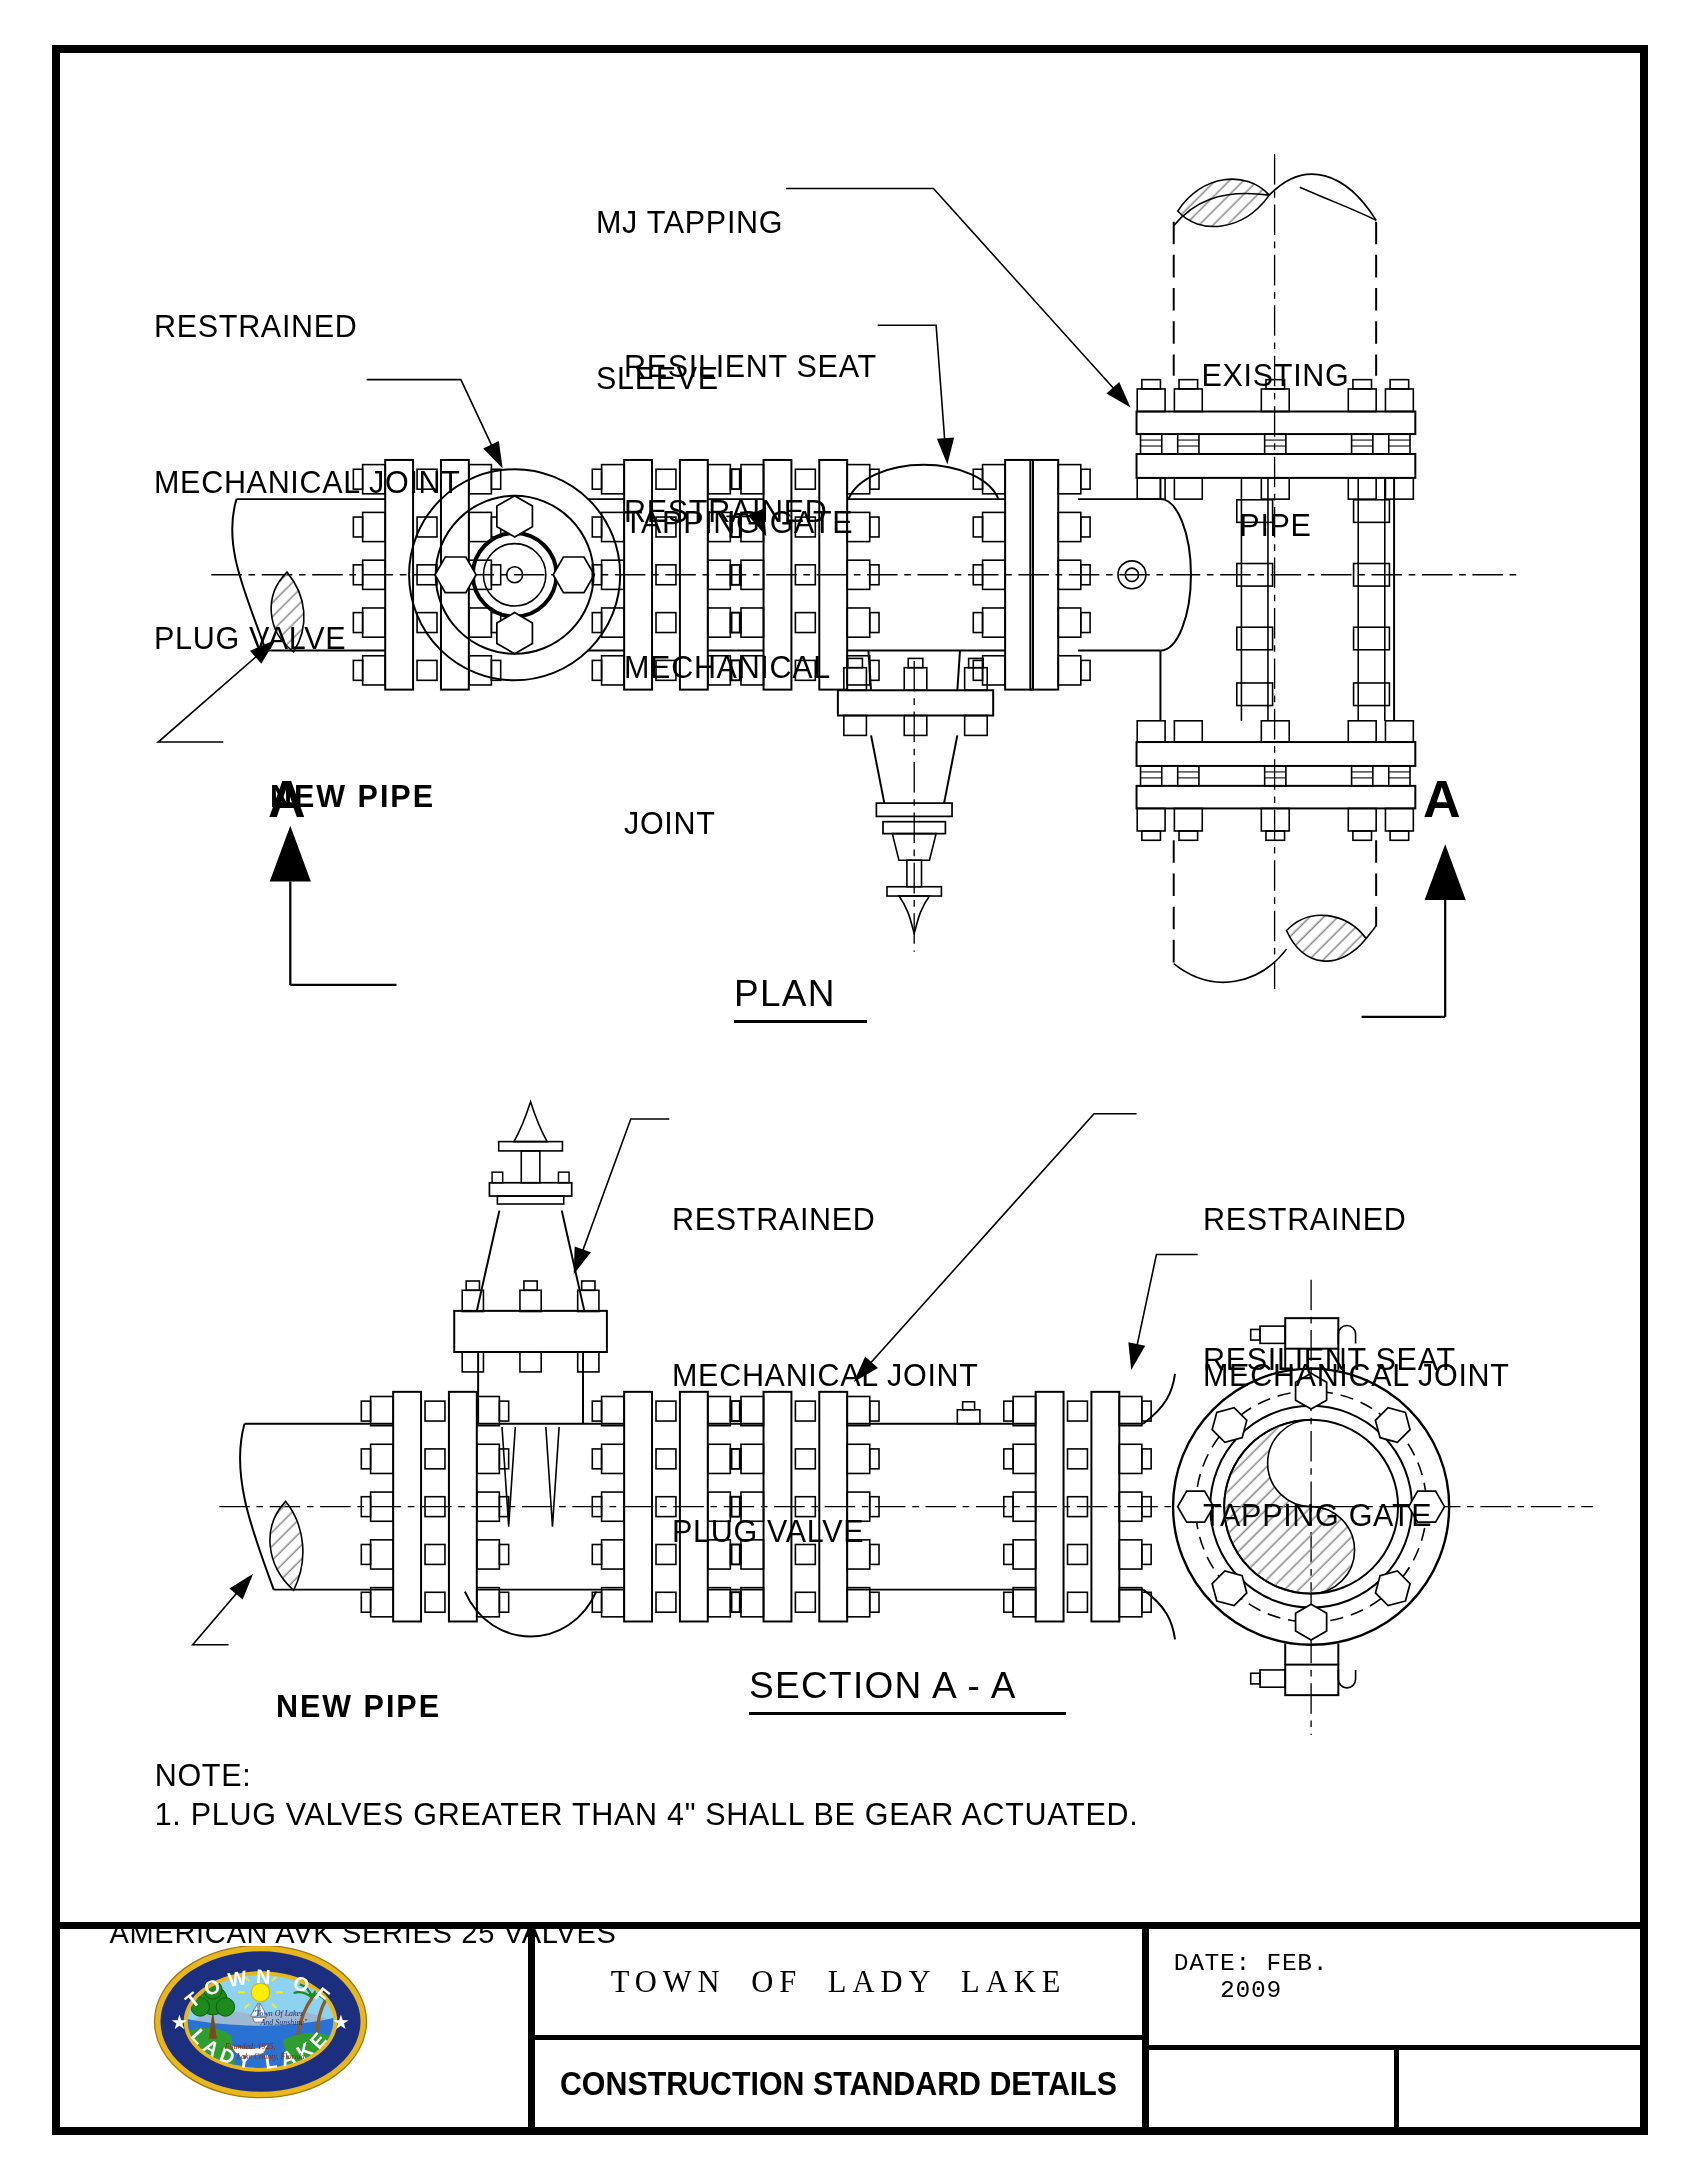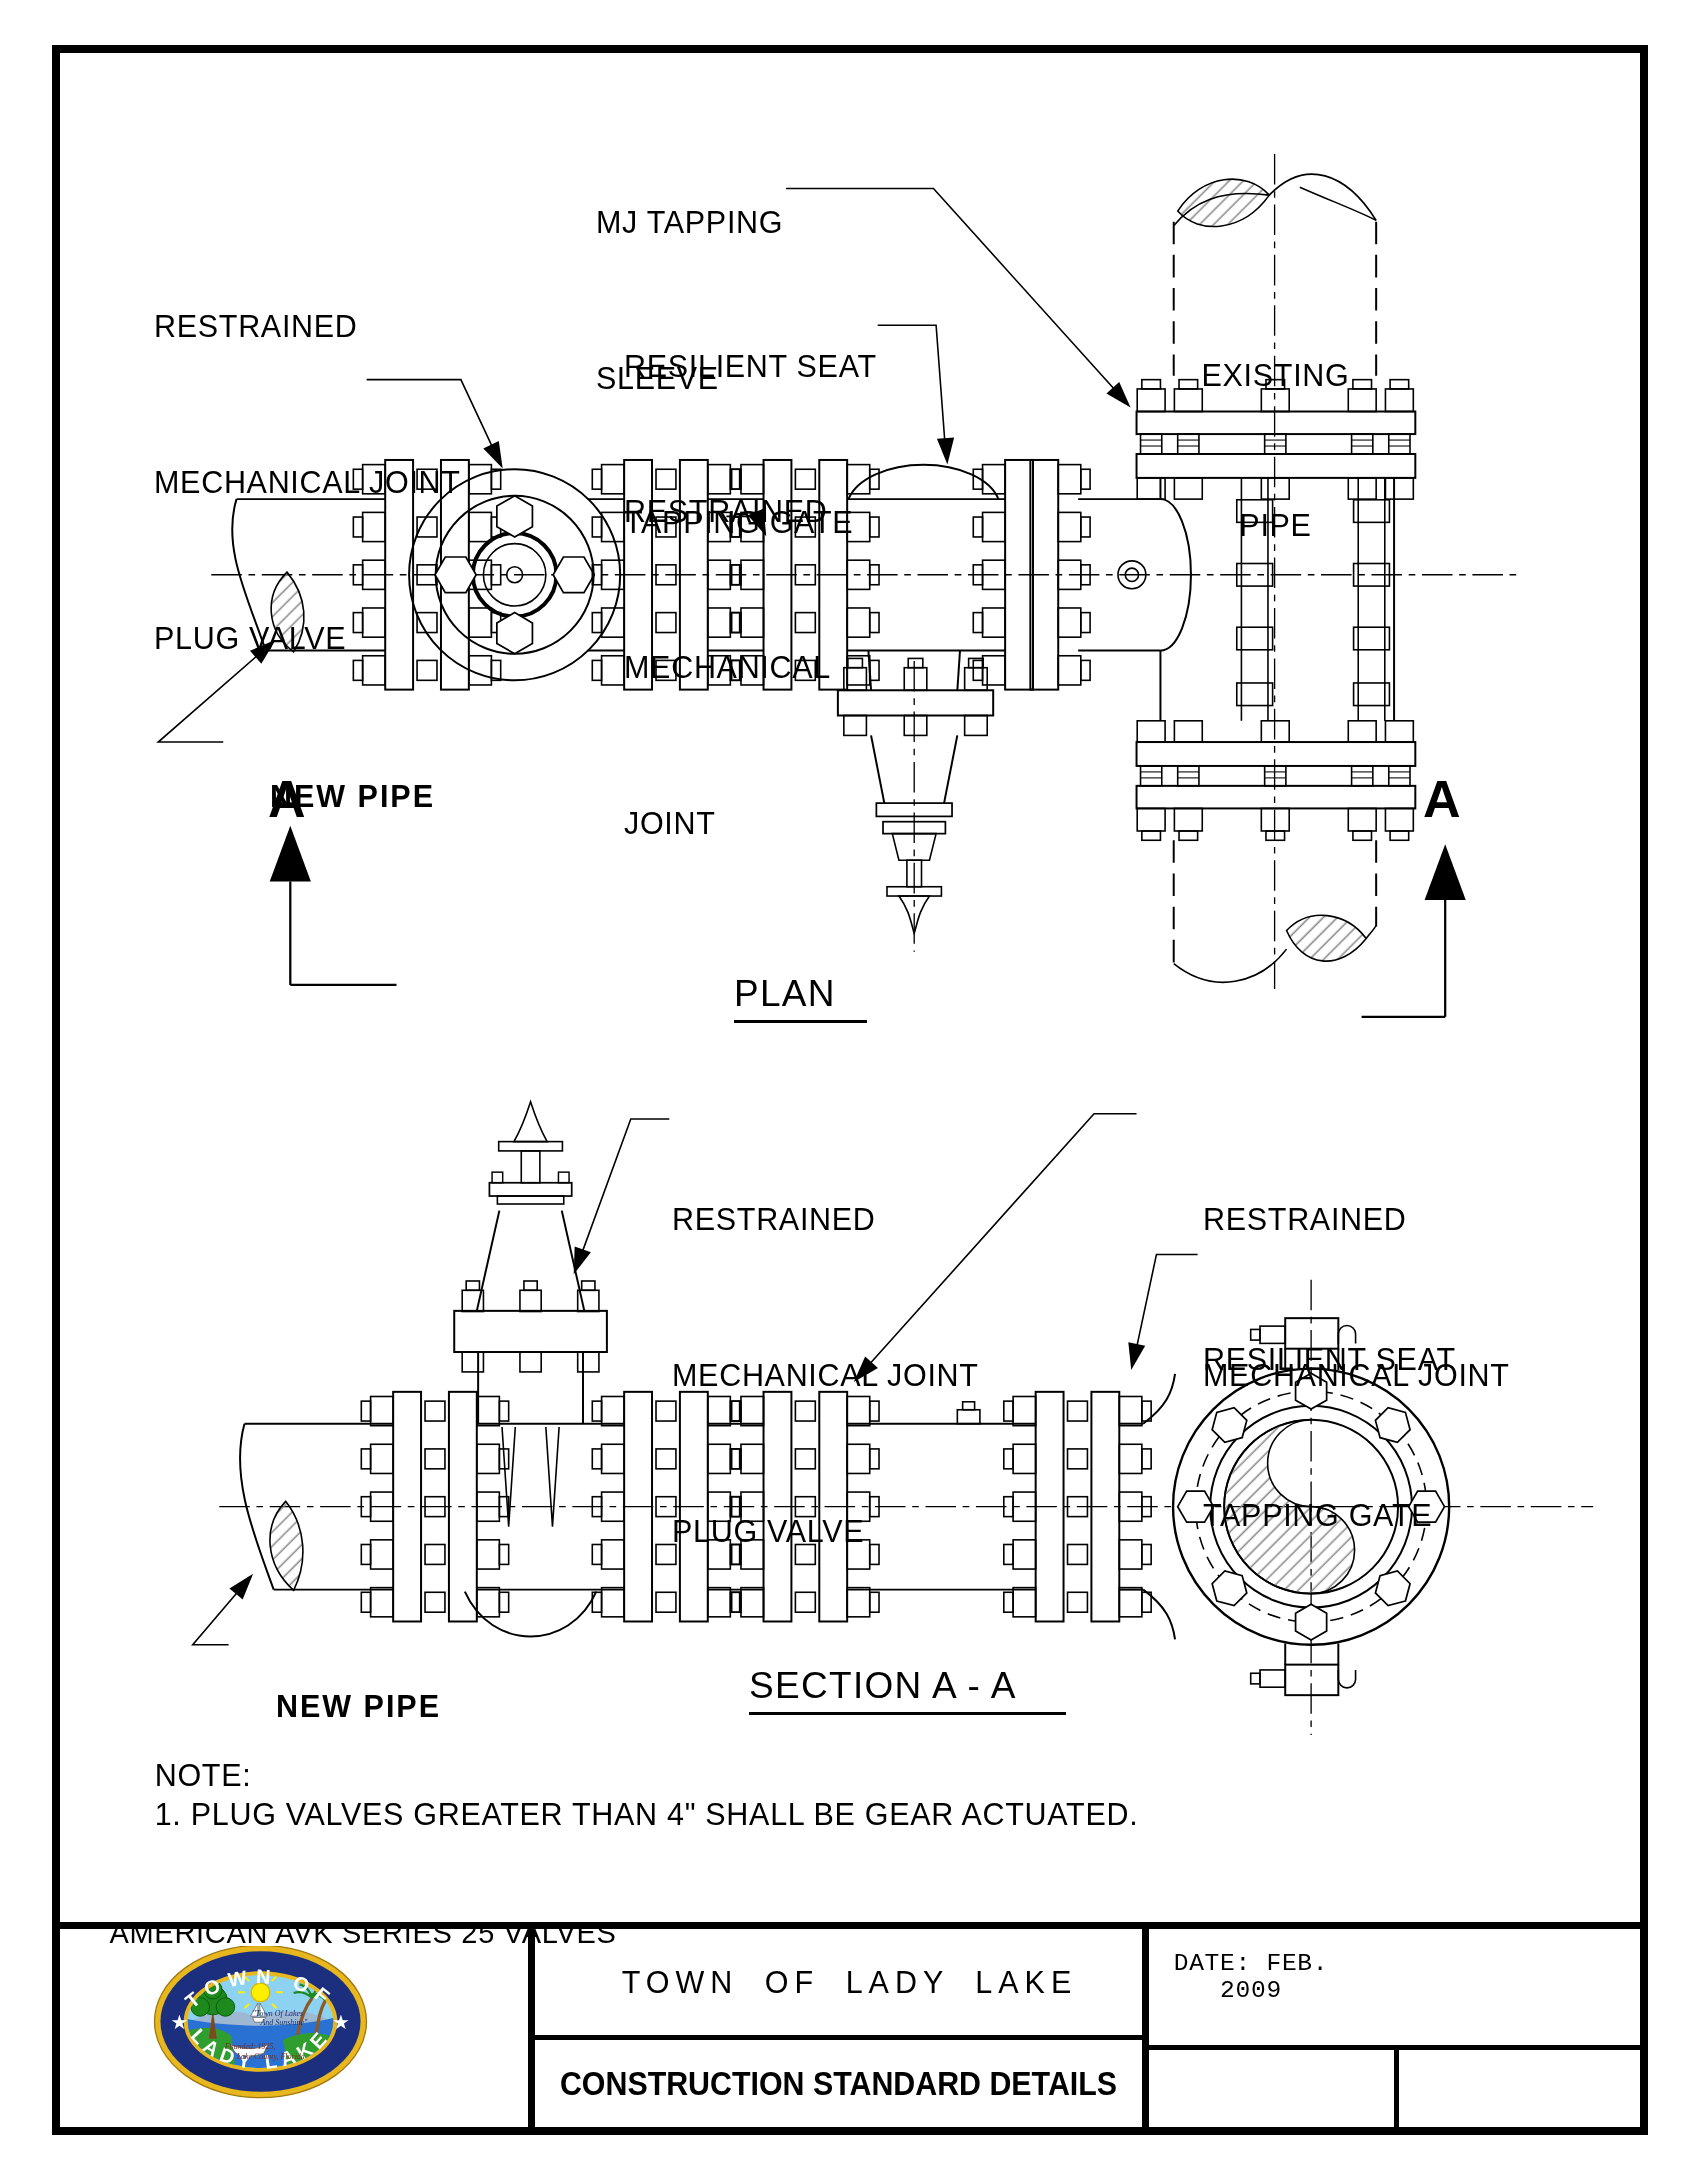--- a/index.html
+++ b/index.html
@@ -8,21 +8,21 @@
   .pborder{position:absolute;left:52px;top:45px;width:1596px;height:2090px;
            border:8.6px solid #000;box-sizing:border-box;}
   .lbl{position:absolute;font-size:30.5px;line-height:52px;letter-spacing:0.7px;white-space:pre;}
   .lbl.center{text-align:center;}
   .amark{position:absolute;font-size:52px;font-weight:bold;letter-spacing:0;}
   .vtitle{position:absolute;font-size:37px;letter-spacing:1.3px;text-align:left;
           border-bottom:3.3px solid #000;padding-bottom:5.3px;}
   .note{position:absolute;font-size:30.5px;letter-spacing:0.7px;white-space:pre;}
   .bar{position:absolute;background:#000;}
   .tbcell{position:absolute;display:flex;align-items:center;justify-content:center;}
-  .orgname{font-family:Liberation Sans, sans-serif;font-size:30.5px;letter-spacing:6px;word-spacing:12px;padding-left:11px;}
+  .orgname{font-family:Liberation Serif, serif;font-size:30.5px;letter-spacing:6px;word-spacing:12px;}
   .details{font-weight:bold;font-size:33px;letter-spacing:0;transform:scaleX(.92);}
   .sheettitle{font-weight:bold;font-size:30.5px;line-height:38px;text-align:center;transform:scaleX(.95);}
   .tbmono{font-family:"Liberation Mono",monospace;font-size:24.6px;letter-spacing:0.7px;}
   svg{position:absolute;left:0;top:0;}
 </style>
 </head>
 <body>
 
 <div class="page">
 

